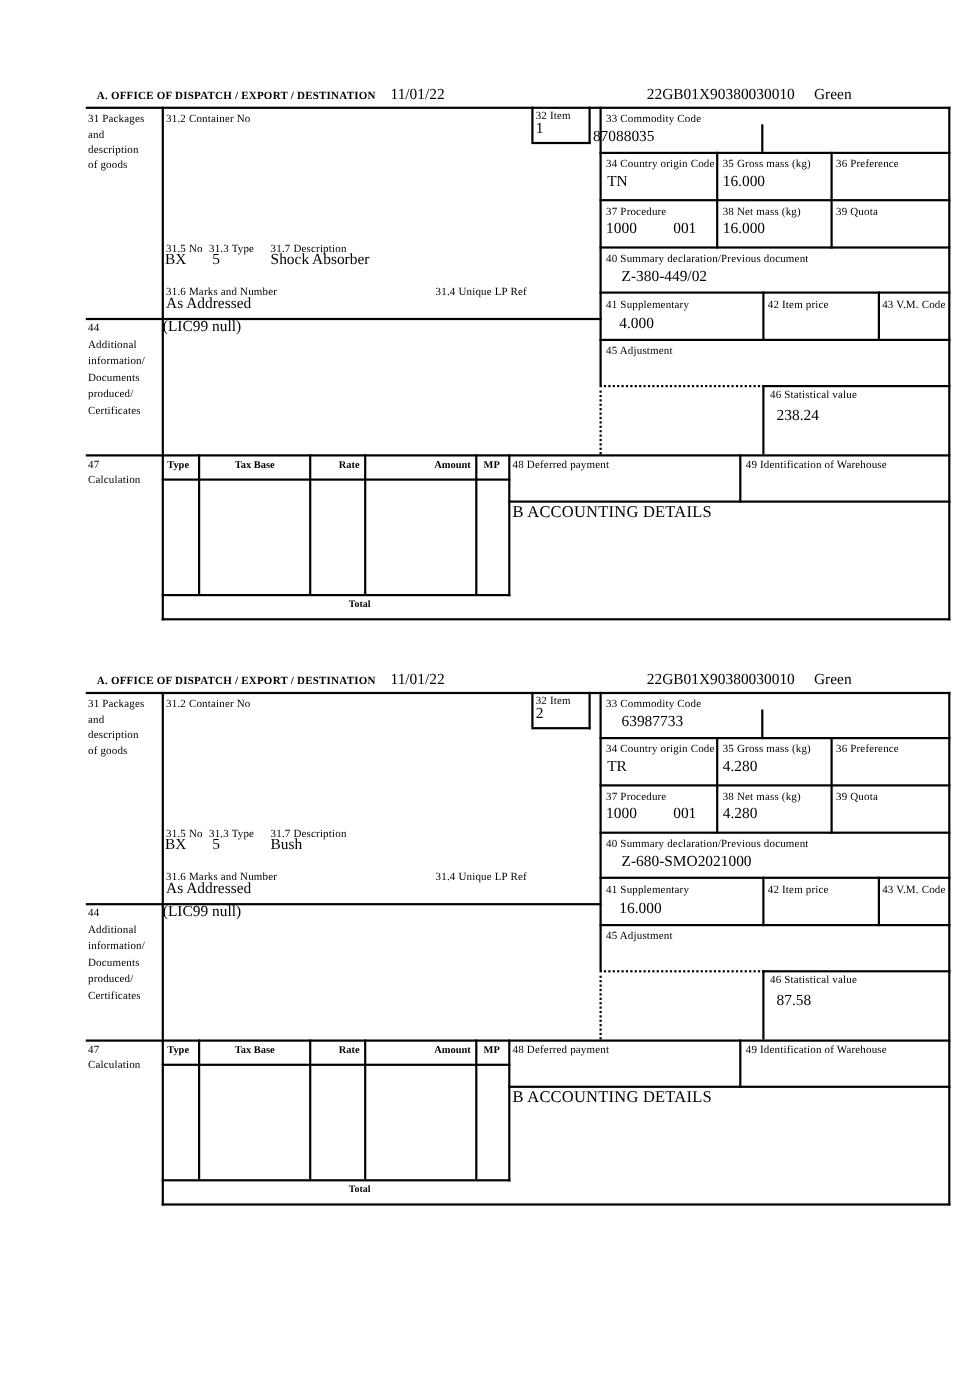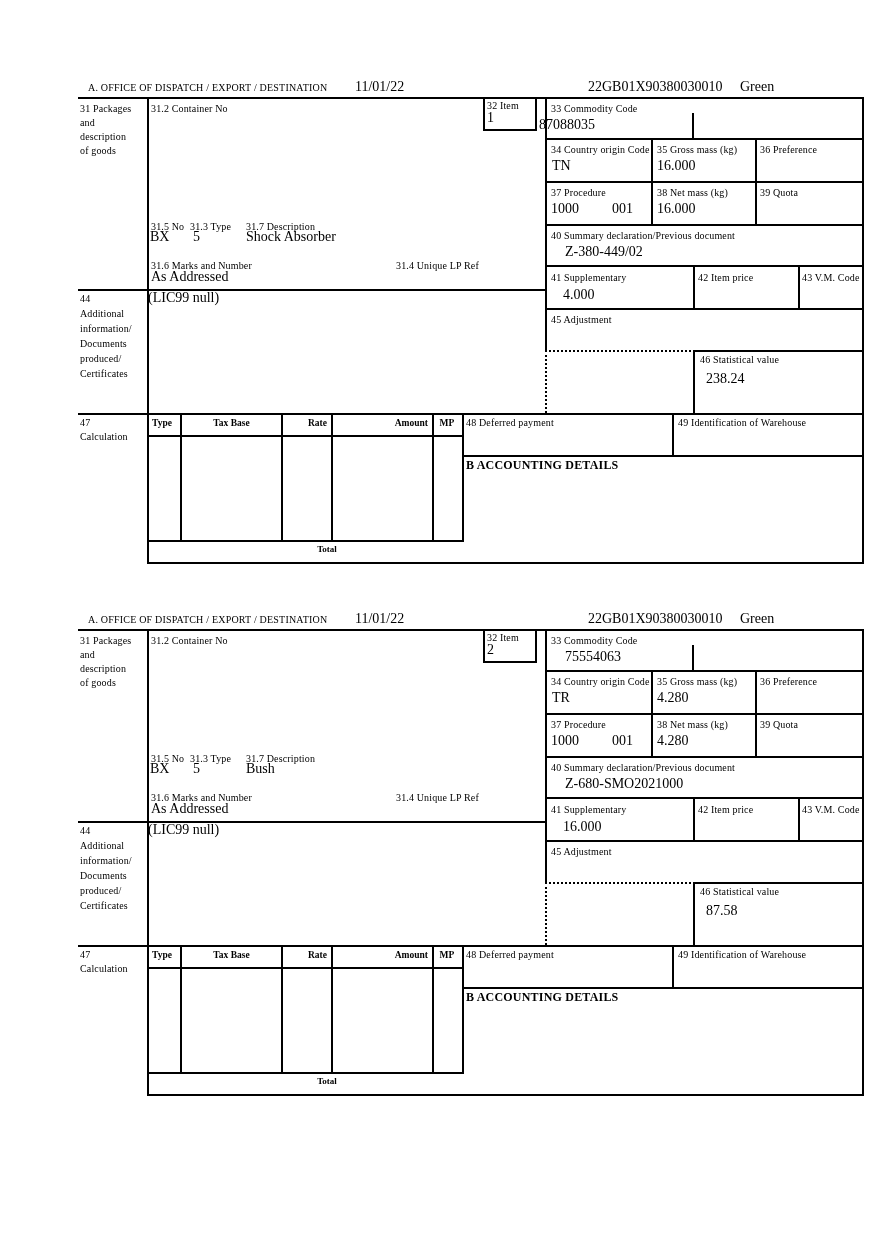--- a/index.html
+++ b/index.html
@@ -1,32 +1,32 @@
 <!DOCTYPE html>
 <html><head>
 <meta charset="utf-8">
 <style>
   html,body{margin:0;padding:0;background:#fff;}
   .page{position:relative;width:882px;height:1250px;background:#ffffff;overflow:hidden;
         font-family:"Liberation Serif","DejaVu Serif",serif;color:#000;}
   .sec{position:absolute;left:78px;width:786px;height:484px;}
   .sec-head{position:absolute;left:0;top:0;width:786px;height:17px;}
-  .office{position:absolute;left:10px;top:2px;font-weight:normal;font-size:10px;white-space:nowrap;letter-spacing:.2px;}
+  .office{position:absolute;left:10px;top:2px;font-weight:bold;font-size:10px;white-space:nowrap;letter-spacing:.2px;}
   .hval{position:absolute;top:-1px;font-size:14px;white-space:pre;}
   .form{position:absolute;left:0;top:17px;width:786px;height:467px;}
   .ln{position:absolute;background:#000;}
   .lnd{position:absolute;background:none;}
   .lbl{position:absolute;font-weight:normal;font-size:10px;white-space:nowrap;letter-spacing:.15px;}
   .val{position:absolute;font-size:14px;white-space:nowrap;}
   .blk span{display:block;}
   .b31{line-height:14px;}
   .b44{line-height:15px;}
   .b47{line-height:14px;}
   .cth{position:absolute;font-weight:bold;font-size:9.5px;top:321px;}
-  .acct{position:absolute;font-weight:bold;font-size:12px;white-space:nowrap;letter-spacing:.2px;}
+  .acct{position:absolute;font-weight:normal;font-size:15px;white-space:nowrap;letter-spacing:.2px;}
   .total{position:absolute;font-weight:bold;font-size:9px;text-align:center;}
 </style>
 </head>
 <body>
 
 <div class="page">
   <div id="sections-root">
   <section class="sec" style="top: 80px;">
     <div class="sec-head">
       <span class="office">A.  OFFICE OF DISPATCH / EXPORT / DESTINATION</span>
@@ -171,21 +171,21 @@
         <span>description</span>
         <span>of goods</span>
       </div>
 
       <span class="lbl" style="left:73px;top:6px">31.2 Container No</span>
 
       <span class="lbl" style="left:409px;top:3px">32 Item</span>
       <span class="val" style="left:409px;top:13px">2</span>
 
       <span class="lbl" style="left:473px;top:6px">33 Commodity Code</span>
-      <span class="val" style="left:487px;top:20px">75554063</span>
+      <span class="val" style="left:487px;top:20px">63987733</span>
 
       <span class="lbl" style="left:473px;top:47px">34 Country origin Code</span>
       <span class="val" style="left:474px;top:61px">TR</span>
 
       <span class="lbl" style="left:579px;top:47px">35 Gross mass (kg)</span>
       <span class="val" style="left:579px;top:61px">4.280</span>
 
       <span class="lbl" style="left:682px;top:47px">36 Preference</span>
 
       <span class="lbl" style="left:473px;top:90px">37 Procedure</span>

